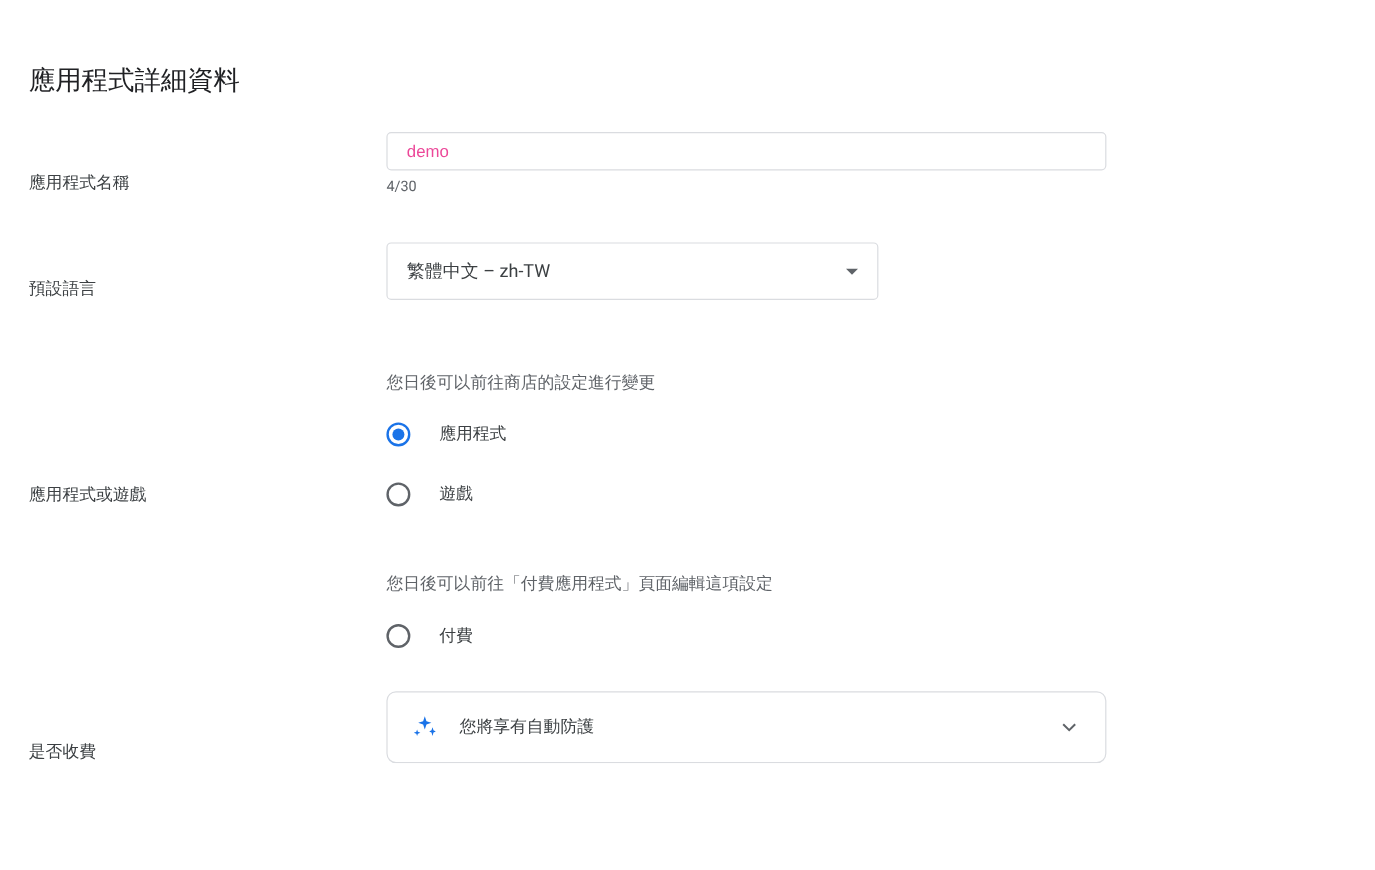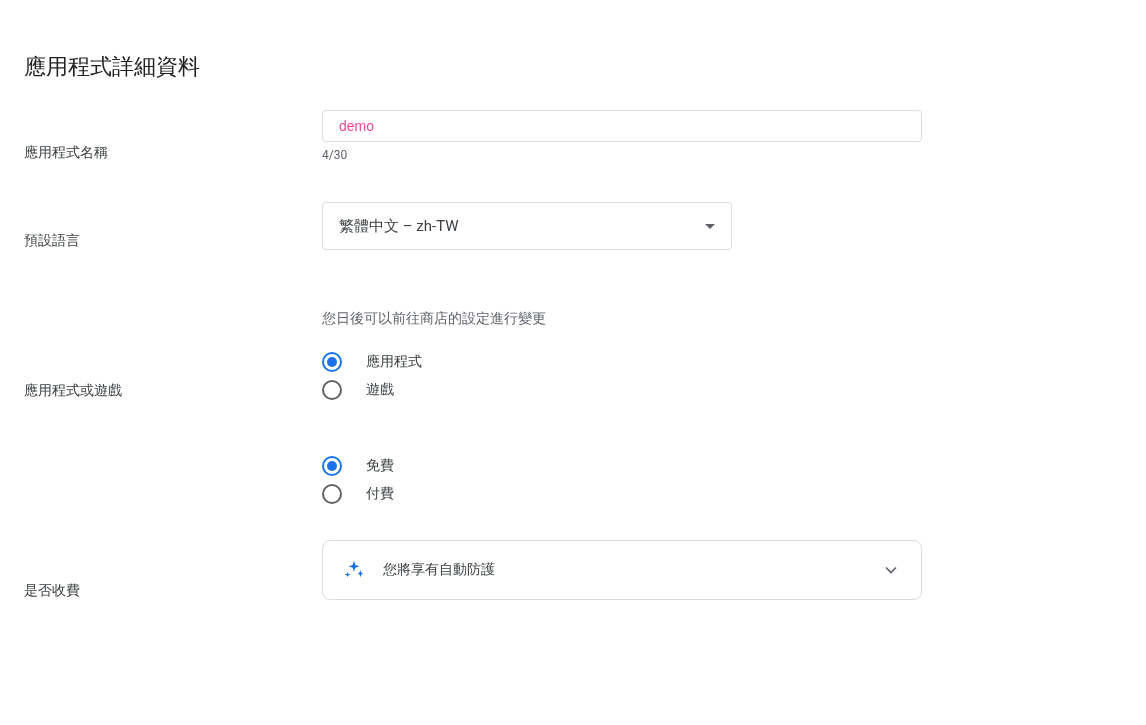--- a/index.html
+++ b/index.html
@@ -86,21 +86,21 @@
       border-top: 5px solid #5f6368;
     }
     .hint {
       font-size: 14px;
       color: #5f6368;
       margin-bottom: 24px;
     }
     .radio-group {
       display: flex;
       flex-direction: column;
-      gap: 8px;
+      gap: 30px;
     }
     .radio-option {
       display: flex;
       align-items: center;
       gap: 24px;
       cursor: pointer;
     }
     .radio {
       width: 20px;
       height: 20px;
@@ -199,25 +199,22 @@
           <span class="radio"></span>
           <span class="radio-label">遊戲</span>
         </div>
       </div>
     </div>
   </div>
 
   <div class="form-row" style="margin-bottom:0;">
     <div class="form-label" style="padding-top:0;font-family:Liberation Mono, monospace;">是否收費</div>
     <div class="form-control">
+      <div class="hint">您日後可以前往「付費應用程式」頁面編輯這項設定</div>
       <div class="radio-group">
-        <div class="radio-option">
-          <span class="radio checked"></span>
-          <span class="radio-label">免費</span>
-        </div>
         <div class="radio-option">
           <span class="radio"></span>
           <span class="radio-label">付費</span>
         </div>
       </div>
 
       <div class="card">
         <div class="card-left">
           <svg class="sparkle-icon" viewBox="0 0 24 24" fill="currentColor">
             <path d="M12 2l1.5 4.5L18 8l-4.5 1.5L12 14l-1.5-4.5L6 8l4.5-1.5L12 2zm7 10l.9 2.7L22 16l-2.1.9L19 20l-.9-3.1L16 16l2.1-1.3L19 12zM5 14l.7 2.1L8 17l-2.3.9L5 20l-.7-2.1L2 17l2.3-.9L5 14z"></path>

